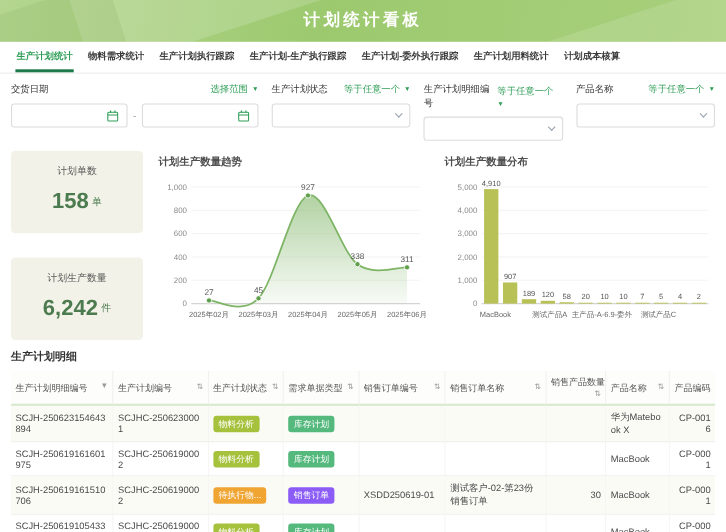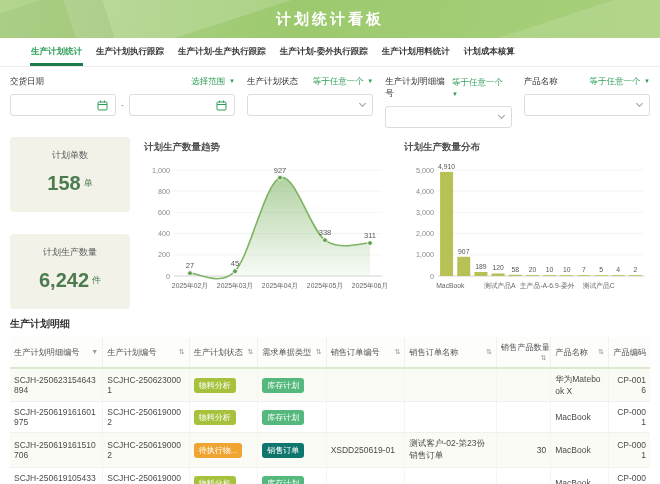--- a/index.html
+++ b/index.html
@@ -10,21 +10,21 @@
   .banner { height:38px; position:relative; overflow:hidden;
     background:linear-gradient(100deg,#b4d690 0%,#9cc96e 45%,#a9d07d 100%); }
   .banner .streak1,.banner .streak2,.banner .streak3 { position:absolute; background:rgba(255,255,255,.16); }
   .banner .streak1 { width:260px; height:120px; transform:rotate(-18deg); left:60px; top:-90px; border-radius:12px; }
   .banner .streak2 { width:300px; height:140px; transform:rotate(-18deg); right:-60px; top:18px; border-radius:12px; background:rgba(255,255,255,.12); }
   .banner .streak3 { width:200px; height:120px; transform:rotate(-18deg); left:-80px; top:10px; background:rgba(120,160,80,.15); }
   .banner h1 { position:relative; text-align:center; line-height:38px; color:#fff;
     font-size:15px; font-weight:bold; letter-spacing:3px; }
 
   
-  .tabs { display:flex; align-items:stretch; height:29px; padding:0 24px;
+  .tabs { display:flex; align-items:stretch; height:29px; padding:0 8px;
     border-bottom:1px solid #ececec; white-space:nowrap; overflow:hidden; background:#fff; }
   .tab { font-size:8.5px; font-weight:bold; color:#3a3a3a; padding:0 7px;
     display:flex; align-items:center; cursor:pointer; position:relative; }
   .tab.active { color:#2e9e57; }
   .tab.active::after { content:''; position:absolute; left:6px; right:6px; bottom:0;
     height:3px; background:#1d7a4b; }
 
   
   .filters { display:flex; gap:12px; padding:9px 10px 7px; }
   .fgroup { flex:1; min-width:0; }
@@ -77,20 +77,21 @@
 
 <div class="banner">
   <div class="streak1"></div>
   <div class="streak2"></div>
   <div class="streak3"></div>
   <h1>计划统计看板</h1>
 </div>
 
 <nav class="tabs" id="tabs">
     <div class="tab active">生产计划统计</div>
+    <div class="tab">物料需求统计</div>
     <div class="tab">生产计划执行跟踪</div>
     <div class="tab">生产计划-生产执行跟踪</div>
     <div class="tab">生产计划-委外执行跟踪</div>
     <div class="tab">生产计划用料统计</div>
     <div class="tab">计划成本核算</div>
   </nav>
 
 <div class="filters" id="filters">
     <div class="fgroup wide">
       <div class="fhead">
@@ -301,21 +302,21 @@
           <td></td>
           <td></td>
           <td class="td-qty"></td>
           <td>MacBook</td>
           <td>CP-0001</td>
         </tr>
         <tr>
           <td>SCJH-250619161510706</td>
           <td>SCJHC-2506190002</td>
           <td><span class="badge" style="background:#f0a532">待执行物...</span></td>
-          <td><span class="badge" style="background:#0f766e">销售订单</span></td>
+          <td><span class="badge" style="background:#8b5cf6">销售订单</span></td>
           <td>XSDD250619-01</td>
           <td>测试客户-02-第23份销售订单</td>
           <td class="td-qty">30</td>
           <td>MacBook</td>
           <td>CP-0001</td>
         </tr>
         <tr>
           <td>SCJH-250619105433703</td>
           <td>SCJHC-2506190001</td>
           <td><span class="badge" style="background:#a6c23d">物料分析</span></td>

